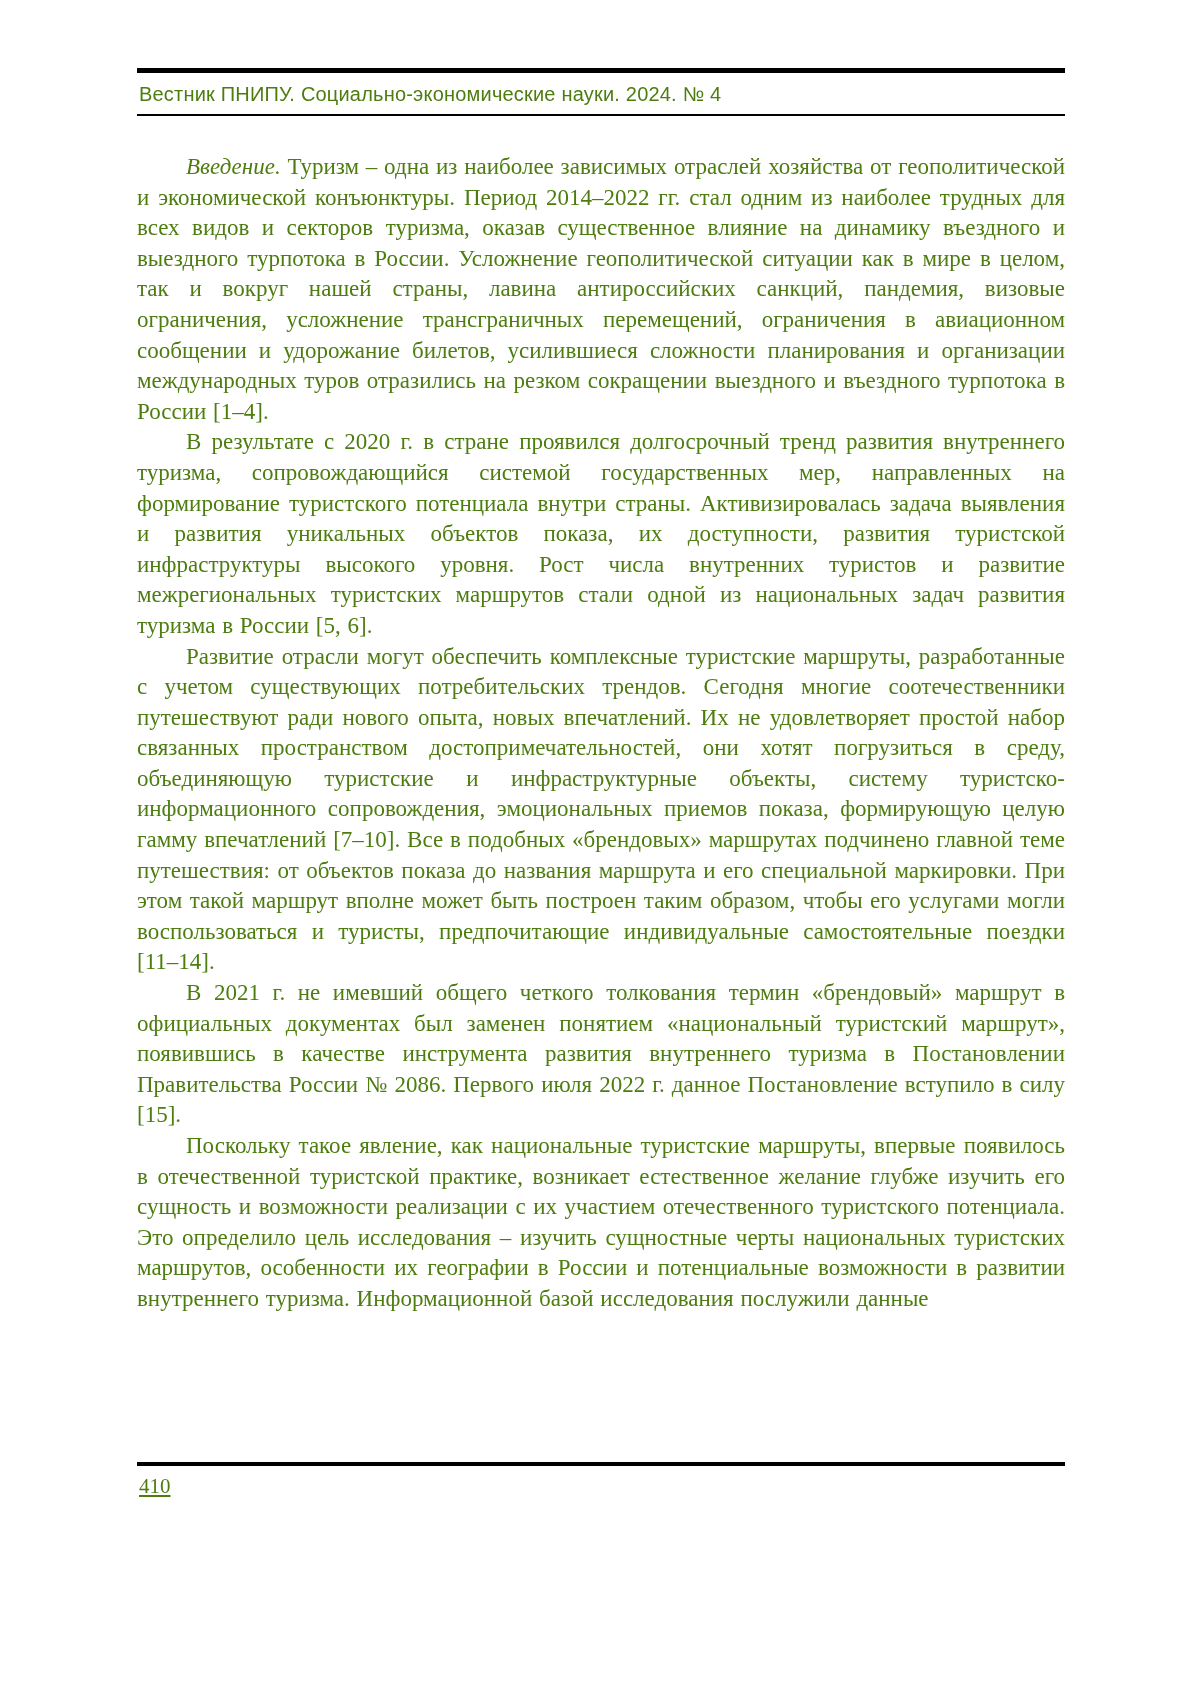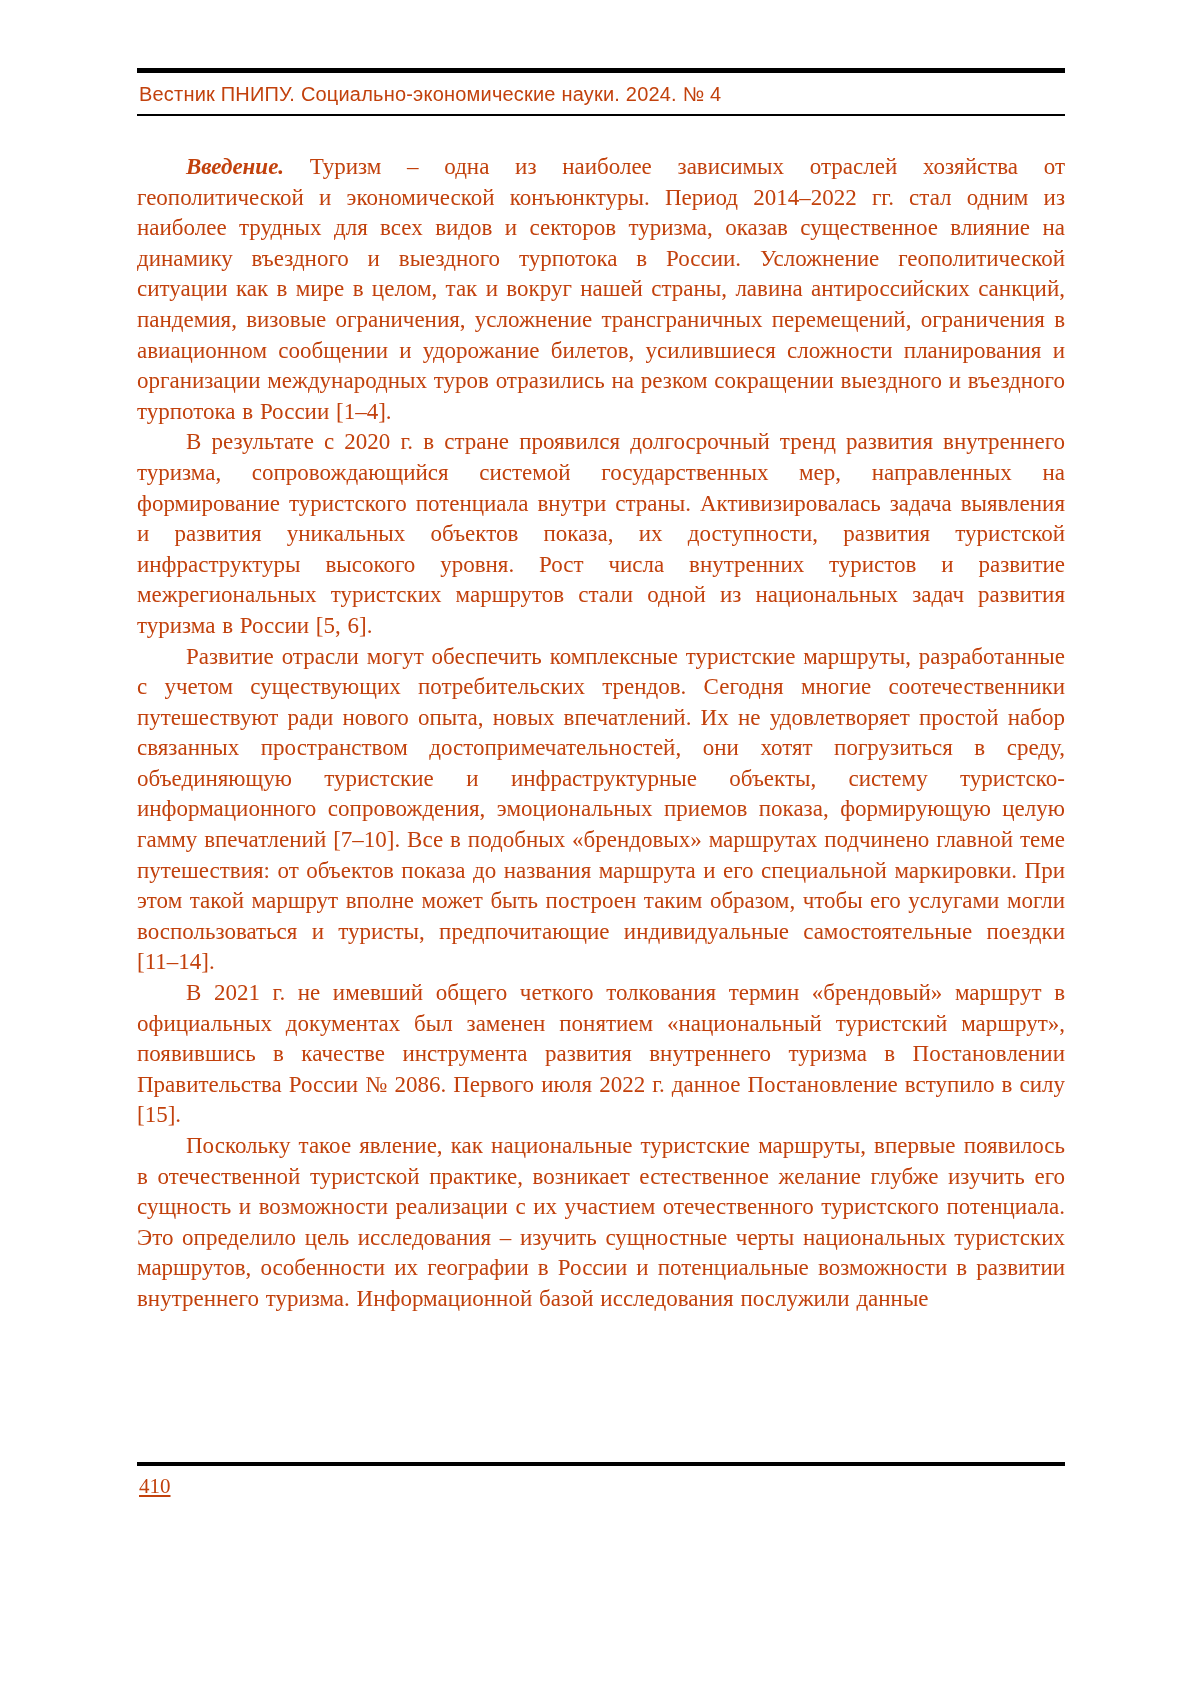--- a/index.html
+++ b/index.html
@@ -1,21 +1,21 @@
 <!DOCTYPE html>
 <html lang="ru"><head>
 <meta charset="utf-8">
 <style>
   html, body { margin: 0; padding: 0; background: #ffffff; }
   .page {
     position: relative;
     width: 1200px;
     height: 1705px;
     background: #ffffff;
-    color: #c2410c;
+    color: #4d7c0f;
     font-family: "Liberation Serif", serif;
     overflow: hidden;
   }
   .column {
     position: absolute;
     left: 137px;
     top: 68px;
     width: 928px;
   }
   .top-rule {
@@ -38,21 +38,21 @@
     font-size: 23px;
     line-height: 30.6px;
     text-align: justify;
     word-spacing: 1px;
   }
   .article-body p {
     margin: 0;
     text-indent: 49px;
   }
   .lead {
-    font-weight: bold;
+    font-weight: normal;
     font-style: italic;
   }
   .footer-rule {
     position: absolute;
     left: 137px;
     top: 1462px;
     width: 928px;
     height: 4px;
     background: #000000;
   }

